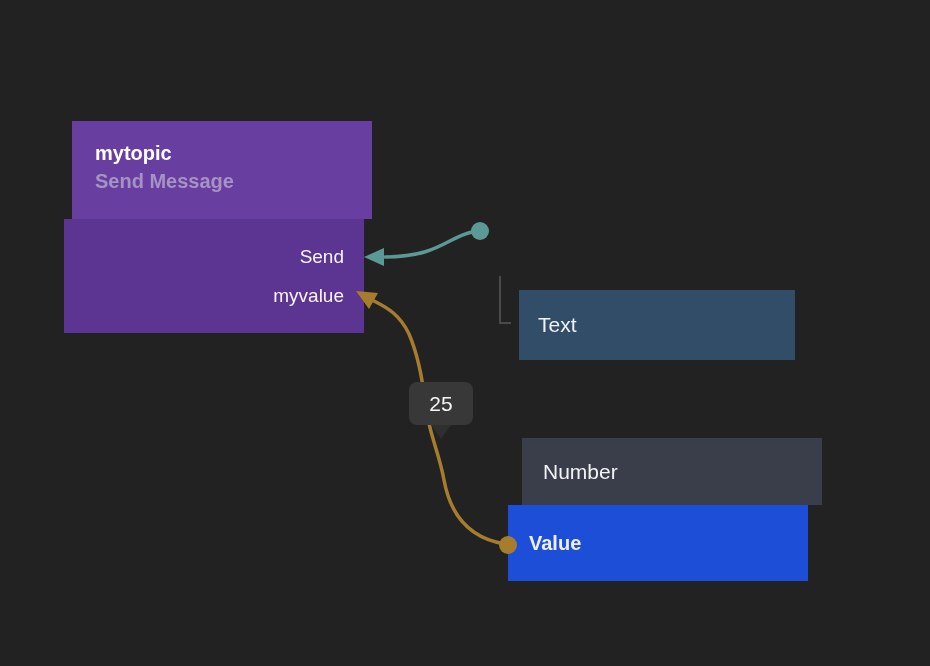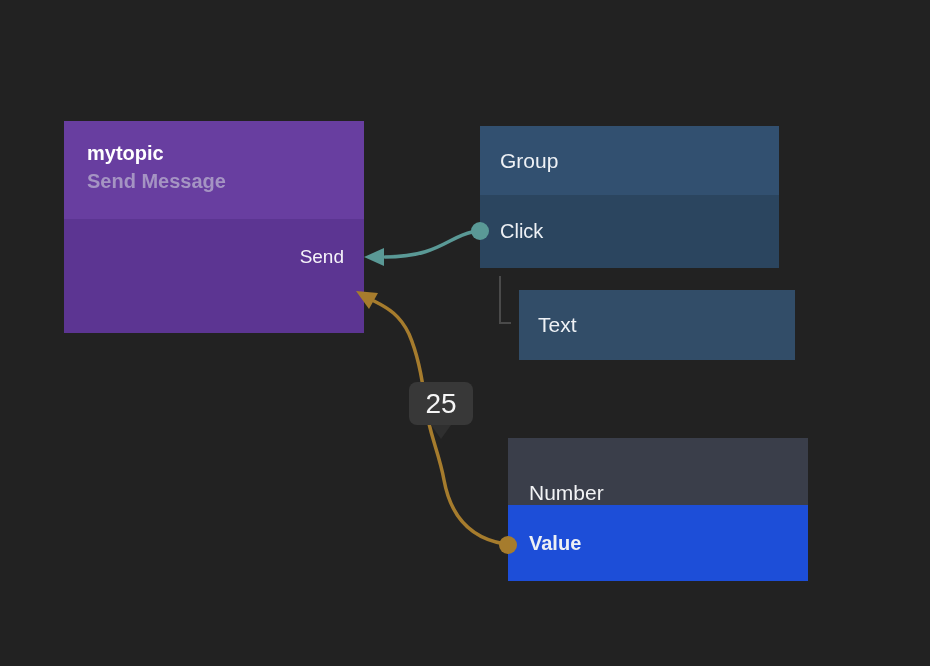--- a/index.html
+++ b/index.html
@@ -20,20 +20,21 @@
     color: #fafafa;
   }
   .node .hdr { width: 100%; box-sizing: border-box; }
   .node .body { width: 100%; box-sizing: border-box; }
 
   
   .node-mytopic { left: 64px; top: 121px; width: 300px; height: 212px; }
   .node-mytopic .hdr {
     height: 98px; background: #683ea0;
     padding: 18px 0 0 23px;
+    margin-left: 8px;
   }
   .node-mytopic .title { font-size: 20px; font-weight: 600; color: #ffffff; line-height: 28px; }
   .node-mytopic .subtitle { font-size: 20px; font-weight: 700; color: #a594c3; line-height: 28px; }
   .node-mytopic .body {
     height: 114px; background: #5c3592;
     padding: 18px 20px 0 0;
     text-align: right;
   }
   .node-mytopic .port { font-size: 19px; height: 39px; line-height: 39px; color: #f6f4fa; }
 
@@ -55,21 +56,21 @@
     left: 519px; top: 290px; width: 276px; height: 70px;
     background: #324d68;
     display: flex; align-items: center; padding-left: 19px;
     box-sizing: border-box;
   }
 
   
   .node-number { left: 508px; top: 438px; width: 300px; height: 143px; }
   .node-number .hdr {
     height: 67px; background: #3a3e4a;
-    display: flex; align-items: flex-end; padding-left: 21px;
+    display: flex; align-items: center; padding-left: 21px; margin-left: 14px;
   }
   .node-number .body {
     height: 76px; background: #1d4ed8;
     display: flex; align-items: center; padding-left: 21px; font-weight: bold;
   }
   .gray-title { font-size: 21px; color: #f2f3f5; }
 
   
   .wires {
     position: absolute; left: 0; top: 0;
@@ -78,21 +79,21 @@
   }
 
   
   .badge {
     position: absolute;
     left: 409px; top: 382px;
     width: 64px; height: 43px;
     background: #383838;
     border-radius: 8px;
     display: flex; align-items: center; justify-content: center;
-    color: #f5f5f5; font-size: 28px;
+    color: #f5f5f5; font-size: 21px;
   }
   .badge-pointer {
     position: absolute;
     left: 50%; top: 43px;
     margin-left: -10px;
     width: 0; height: 0;
     border-left: 10px solid transparent;
     border-right: 10px solid transparent;
     border-top: 14px solid #2f2f2f;
   }
@@ -102,31 +103,24 @@
 
 <div class="canvas">
 
   <div class="node node-mytopic">
     <div class="hdr">
       <div class="title">mytopic</div>
       <div class="subtitle">Send Message</div>
     </div>
     <div class="body">
       <div class="port">Send</div>
+      <div class="port">myvalue</div>
     </div>
   </div>
 
-  <div class="node node-group">
-    <div class="hdr">
-      <div class="blue-title">Group</div>
-    </div>
-    <div class="body">
-      <div class="port-label">Click</div>
-    </div>
-  </div>
 
   <div class="node node-text">
     <div class="blue-title">Text</div>
   </div>
 
   <div class="node node-number">
     <div class="hdr">
       <div class="gray-title">Number</div>
     </div>
     <div class="body">

